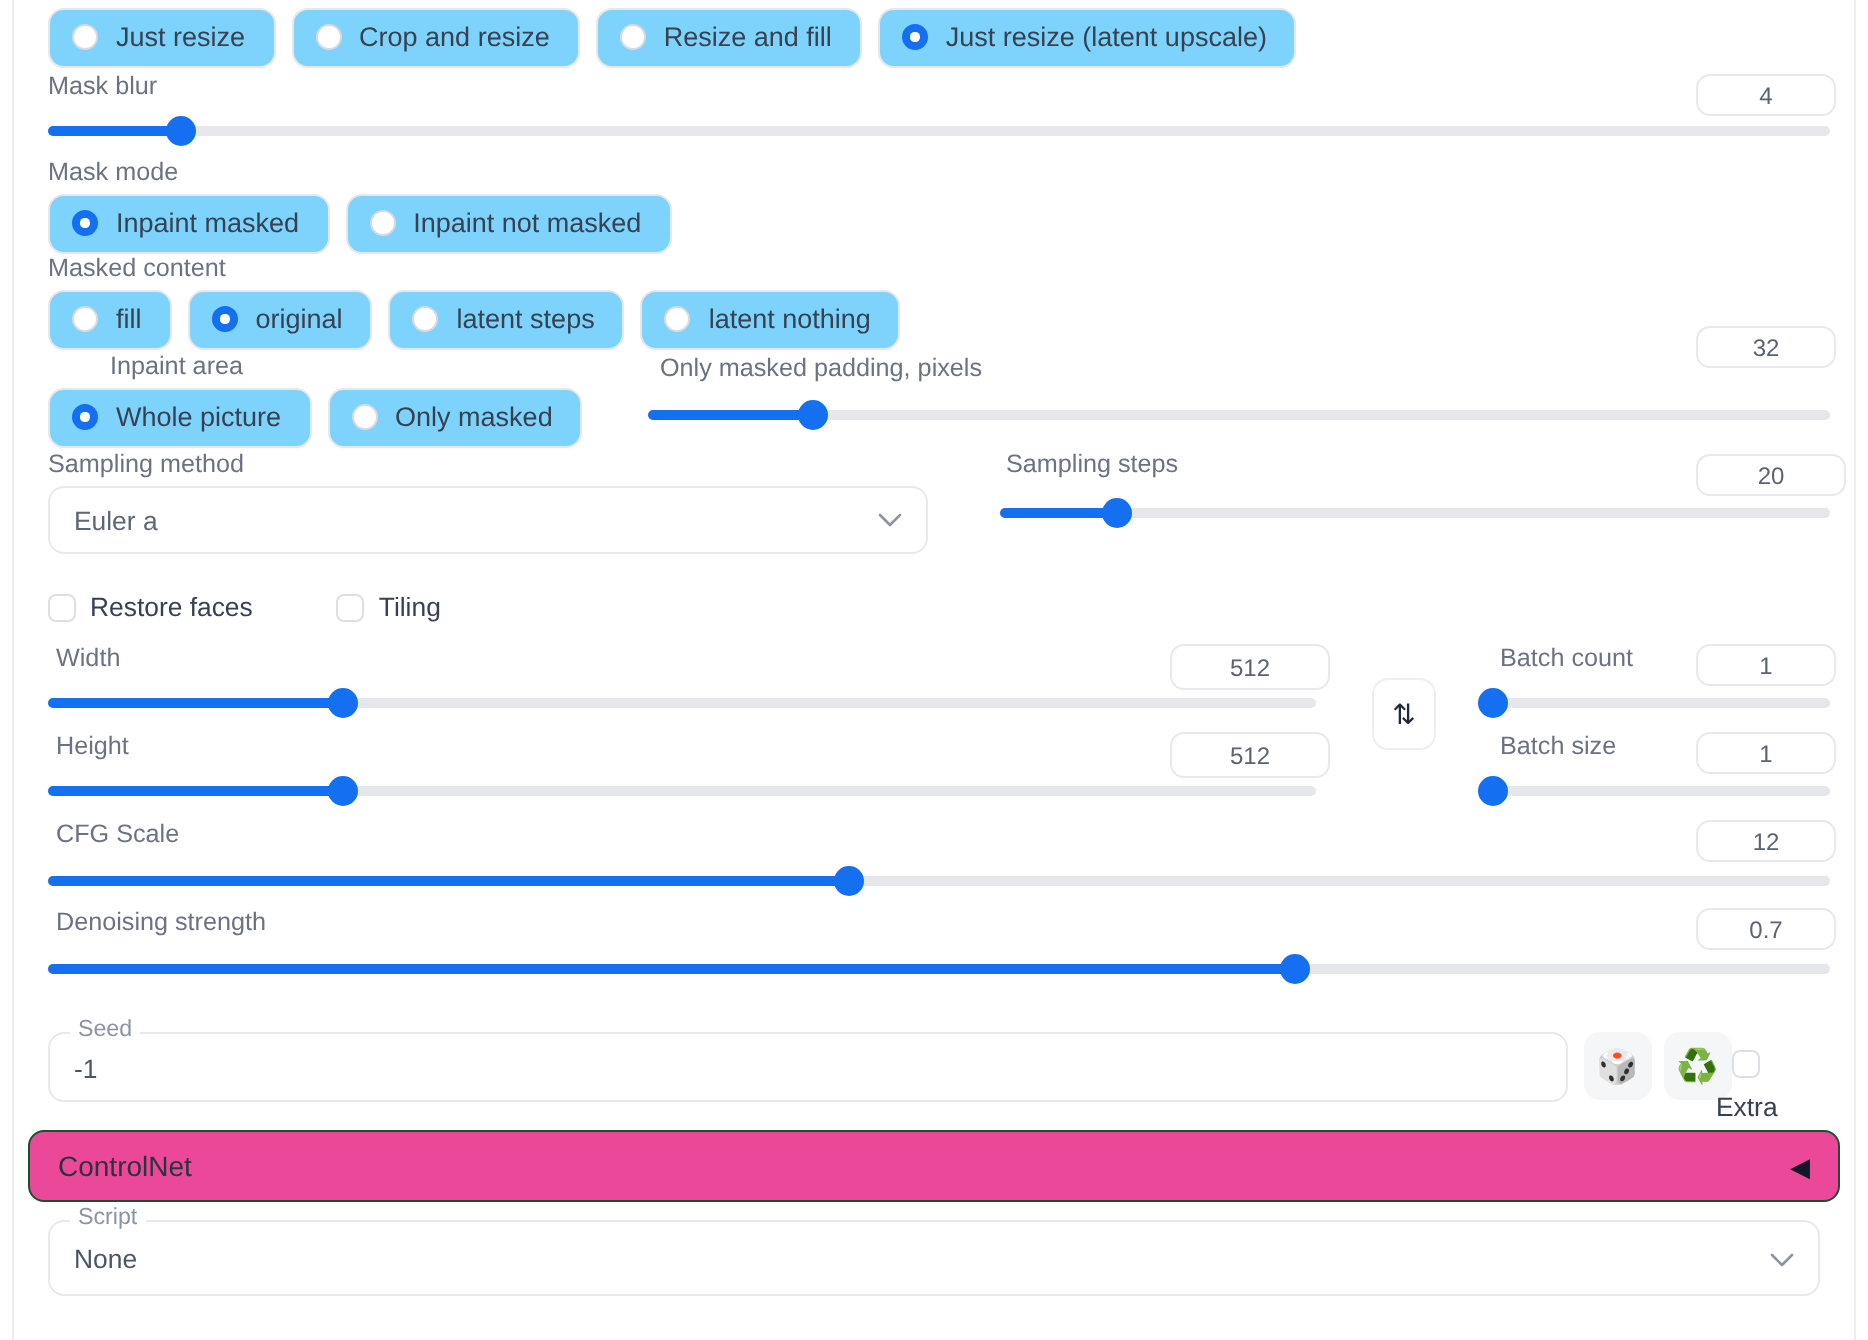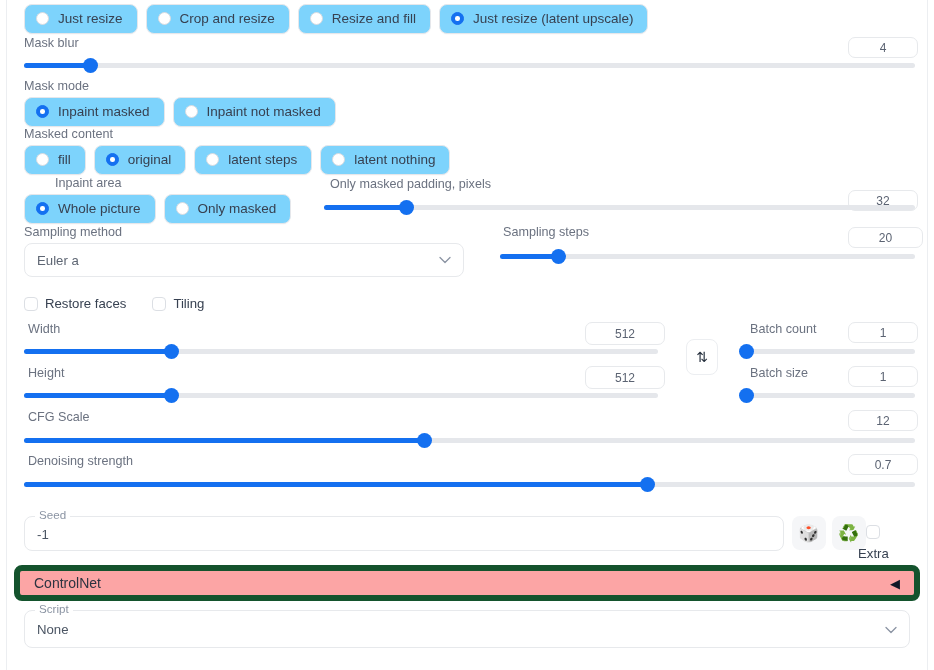--- a/index.html
+++ b/index.html
@@ -223,23 +223,23 @@
     display: flex;
     align-items: center;
     justify-content: center;
     cursor: pointer;
     font-size: 14px;
     color: #1f2937;
   }
 
   
   .accordion {
-    border: 6px solid #14532d;
-    border-radius: 8px;
-    background: #fca5a5;
+    border: 1px solid #14532d;
+    border-radius: 8px;
+    background: #ec4899;
     height: 36px;
     display: flex;
     align-items: center;
     padding: 0 14px;
     box-sizing: border-box;
     cursor: pointer;
   }
   .accordion .atitle {
     font-size: 14px;
     color: #2c3340;
@@ -326,21 +326,21 @@
       <span class="radio on"></span>
       <span>Whole picture</span>
     </div>
     <div class="pill">
       <span class="radio"></span>
       <span>Only masked</span>
     </div>
   </div>
 
   <div class="abs lbl" style="left:330px; top:176px;">Only masked padding, pixels</div>
-  <div class="abs numbox" style="left:848px; top:190px; width:70px;">32</div>
+  <div class="abs numbox" style="left:848px; top:163px; width:70px;">32</div>
   <div class="abs slider" style="left:324px; top:200px; width:591px;">
     <div class="track"></div>
     <div class="fill" id="fill-padding" style="width: 14%;"></div>
     <div class="thumb" id="thumb-padding" style="left: 14%;"></div>
   </div>
 
   <div class="abs lbl" style="left:24px; top:224px;">Sampling method</div>
   <div class="abs dropdown" style="left:24px; top:243px; width:440px;">
     <span>Euler a</span>
     <span class="chev">
@@ -351,21 +351,21 @@
   </div>
 
   <div class="abs lbl" style="left:503px; top:224px;">Sampling steps</div>
   <div class="abs numbox" style="left:848px; top:227px; width:75px;">20</div>
   <div class="abs slider" style="left:500px; top:249px; width:415px;">
     <div class="track"></div>
     <div class="fill" id="fill-steps" style="width: 14%;"></div>
     <div class="thumb" id="thumb-steps" style="left: 14%;"></div>
   </div>
 
-  <div class="abs" style="left:24px; top:296px; display:flex; align-items:center; gap:26px;">
+  <div class="abs" style="left:24px; top:296px; display:flex; align-items:center; gap:42px;">
     <span class="cbox-wrap">
       <span class="cbox"></span>
       <span class="cbox-label">Restore faces</span>
     </span>
     <span class="cbox-wrap">
       <span class="cbox"></span>
       <span class="cbox-label">Tiling</span>
     </span>
   </div>
 

